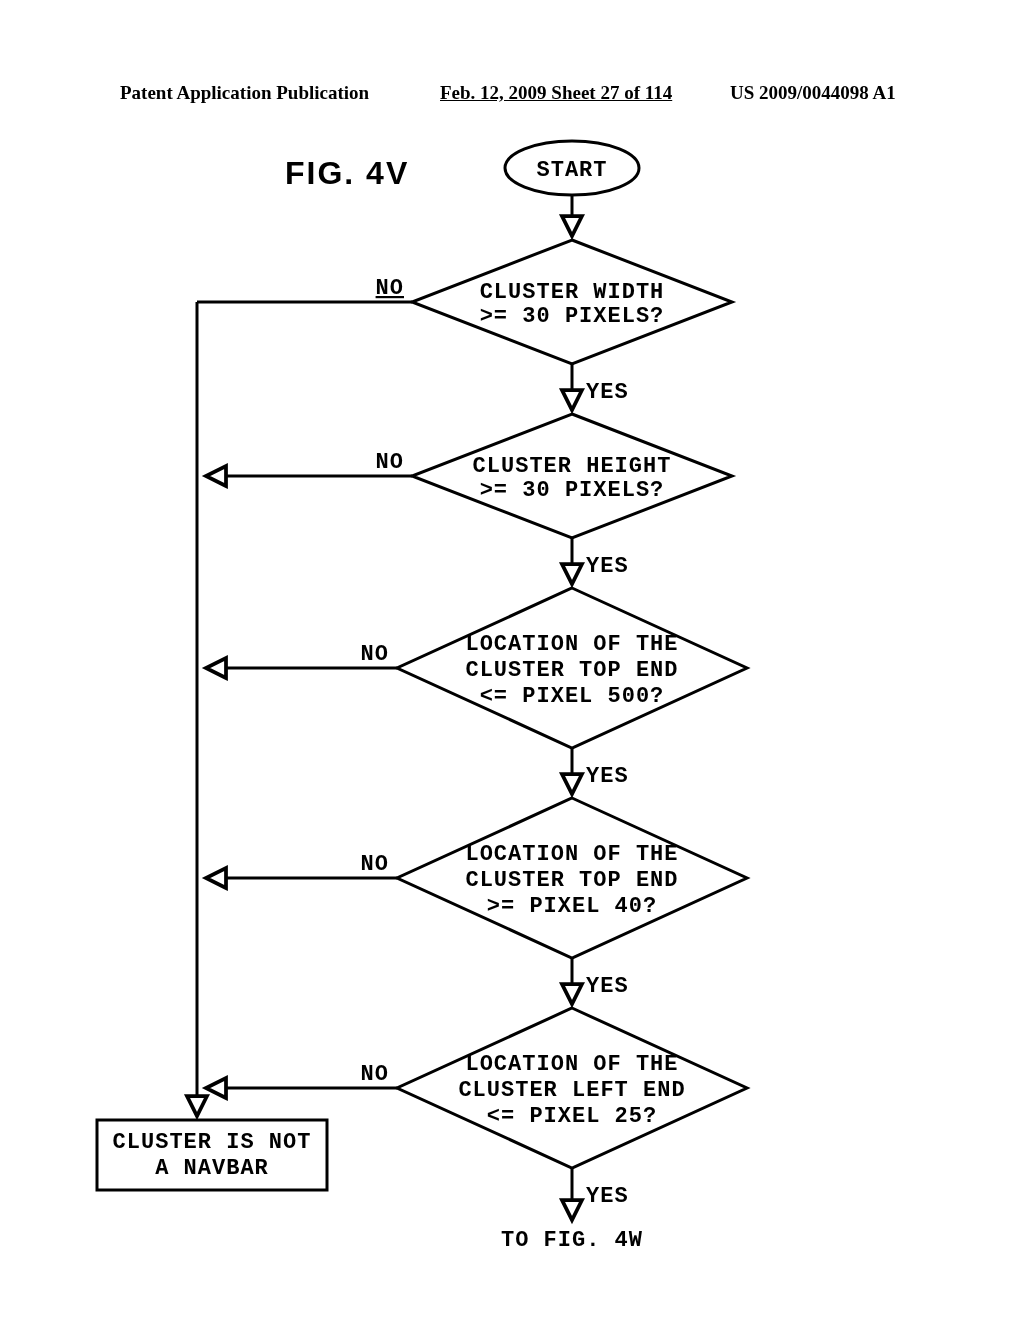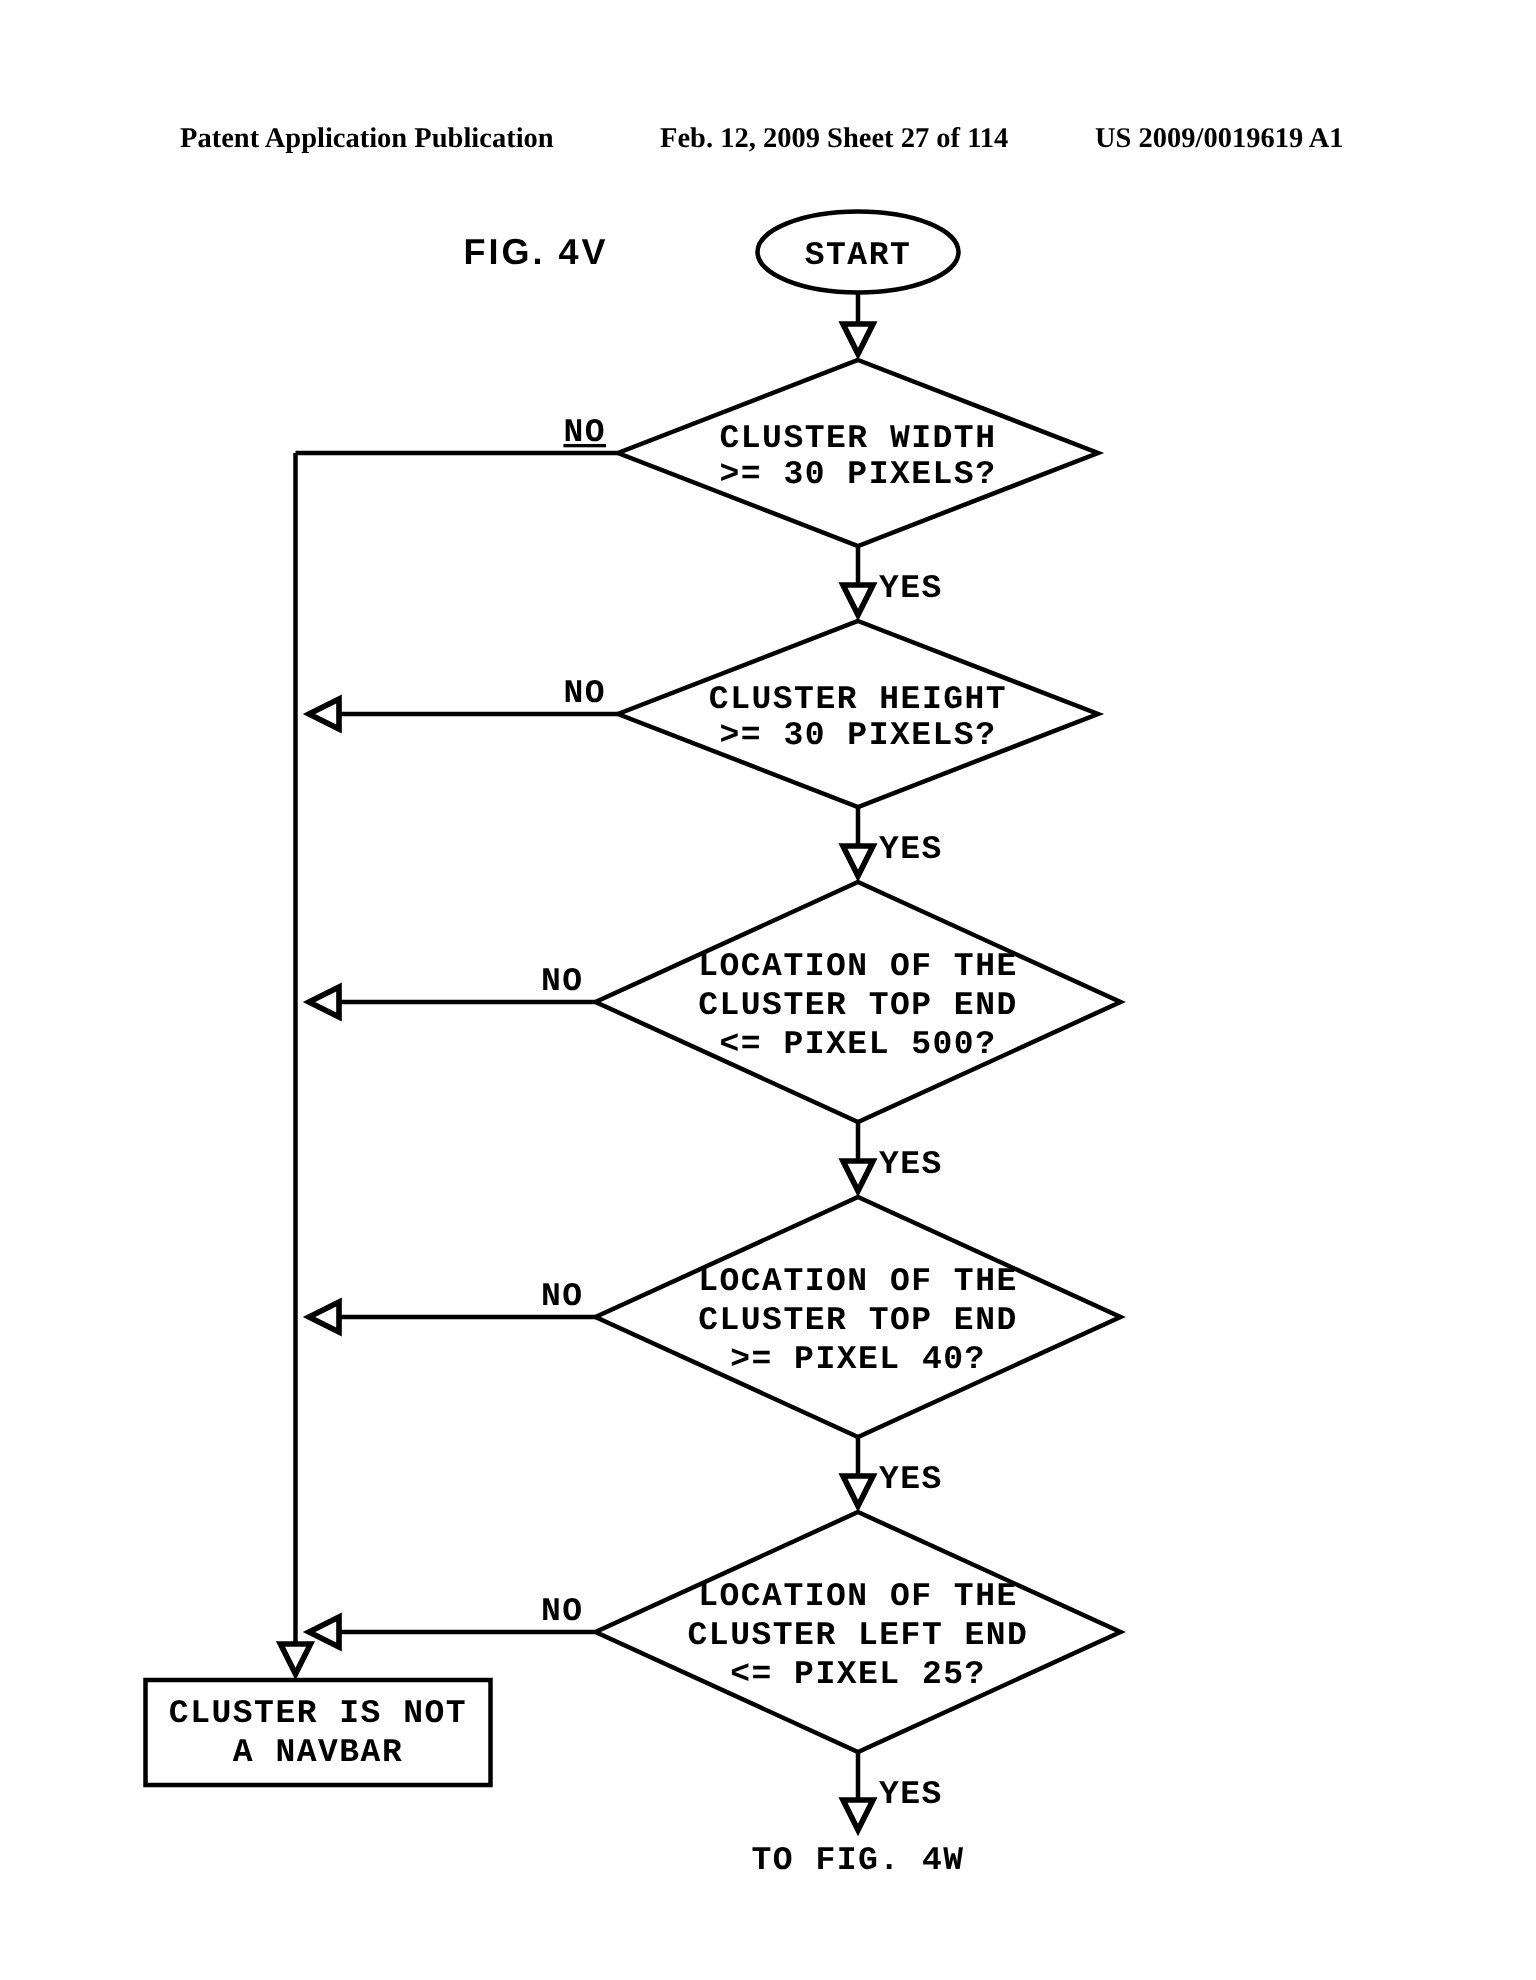--- a/index.html
+++ b/index.html
@@ -18,24 +18,23 @@
     position: absolute;
     top: 82px;
     font-size: 19px;
     font-weight: bold;
     white-space: nowrap;
   }
   .fig-label {
     position: absolute;
     font-family: "Arial Black", Arial, sans-serif;
     font-weight: 900;
-    font-size: 24px;
+    font-size: 32px;
     letter-spacing: 2px;
     white-space: nowrap;
-    margin-left: 24px;
   }
   .svgwrap {
     position: absolute;
     left: 0; top: 0;
     width: 1024px;
     height: 1320px;
     margin-left: 12px;
   }
   svg { width: 1024px; height: 1320px; }
   .flow-text {
@@ -59,22 +58,22 @@
     letter-spacing: 1px;
     font-weight: 600;
   }
 </style>
 </head>
 <body>
 
 <div class="page">
 
   <div class="hdr" style="left:120px;">Patent Application Publication</div>
-  <div class="hdr" style="left:440px;">Feb. 12, 2009  Sheet 27 of 114</div>
-  <div class="hdr" style="left:730px;">US 2009/0019619 A1</div>
+  <div class="hdr" style="left:440px;text-decoration:underline;">Feb. 12, 2009  Sheet 27 of 114</div>
+  <div class="hdr" style="left:730px;">US 2009/0044098 A1</div>
 
   <div class="fig-label" style="left:285px; top:155px;">FIG.  4V</div>
 
   <div class="svgwrap">
     <svg viewBox="0 0 1024 1320" xmlns="http://www.w3.org/2000/svg">
       <defs>
 
         <marker id="ah" viewBox="0 0 12 12" refX="10" refY="6" markerWidth="10" markerHeight="10" orient="auto">
           <path d="M2,2 L10,6 L2,10 Z" fill="#fff" stroke="#000" stroke-width="1.5"></path>
         </marker>

